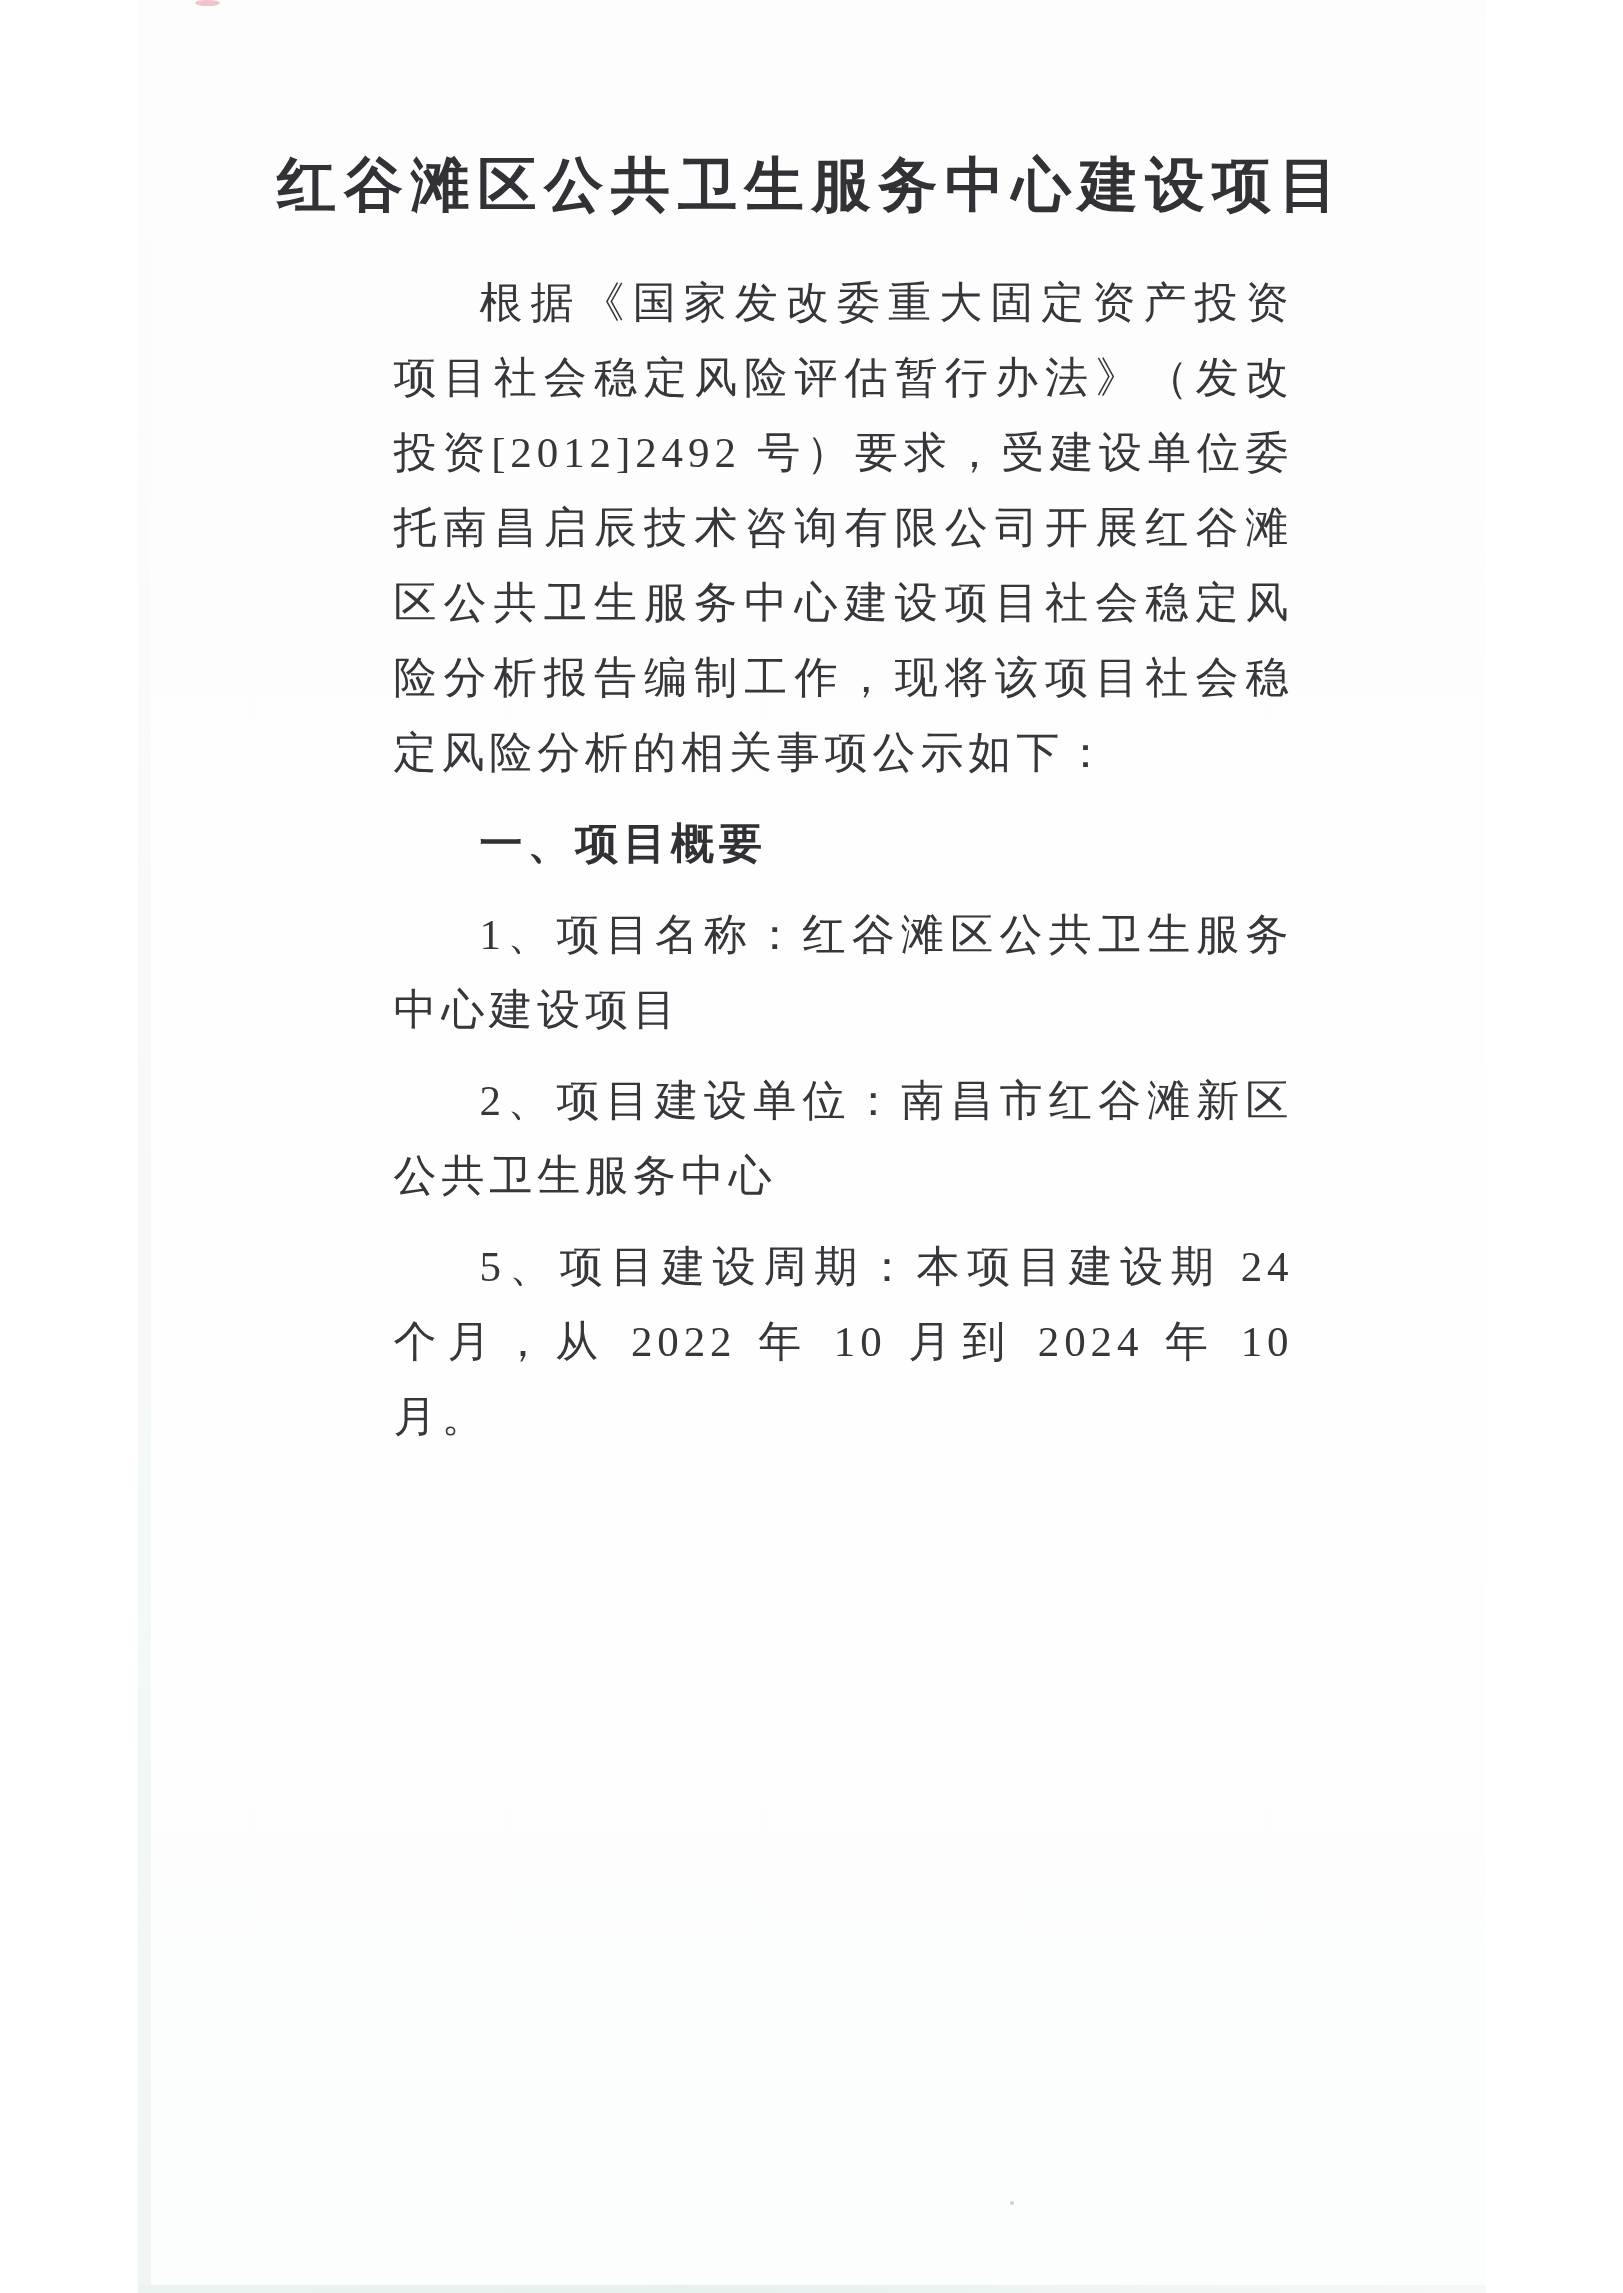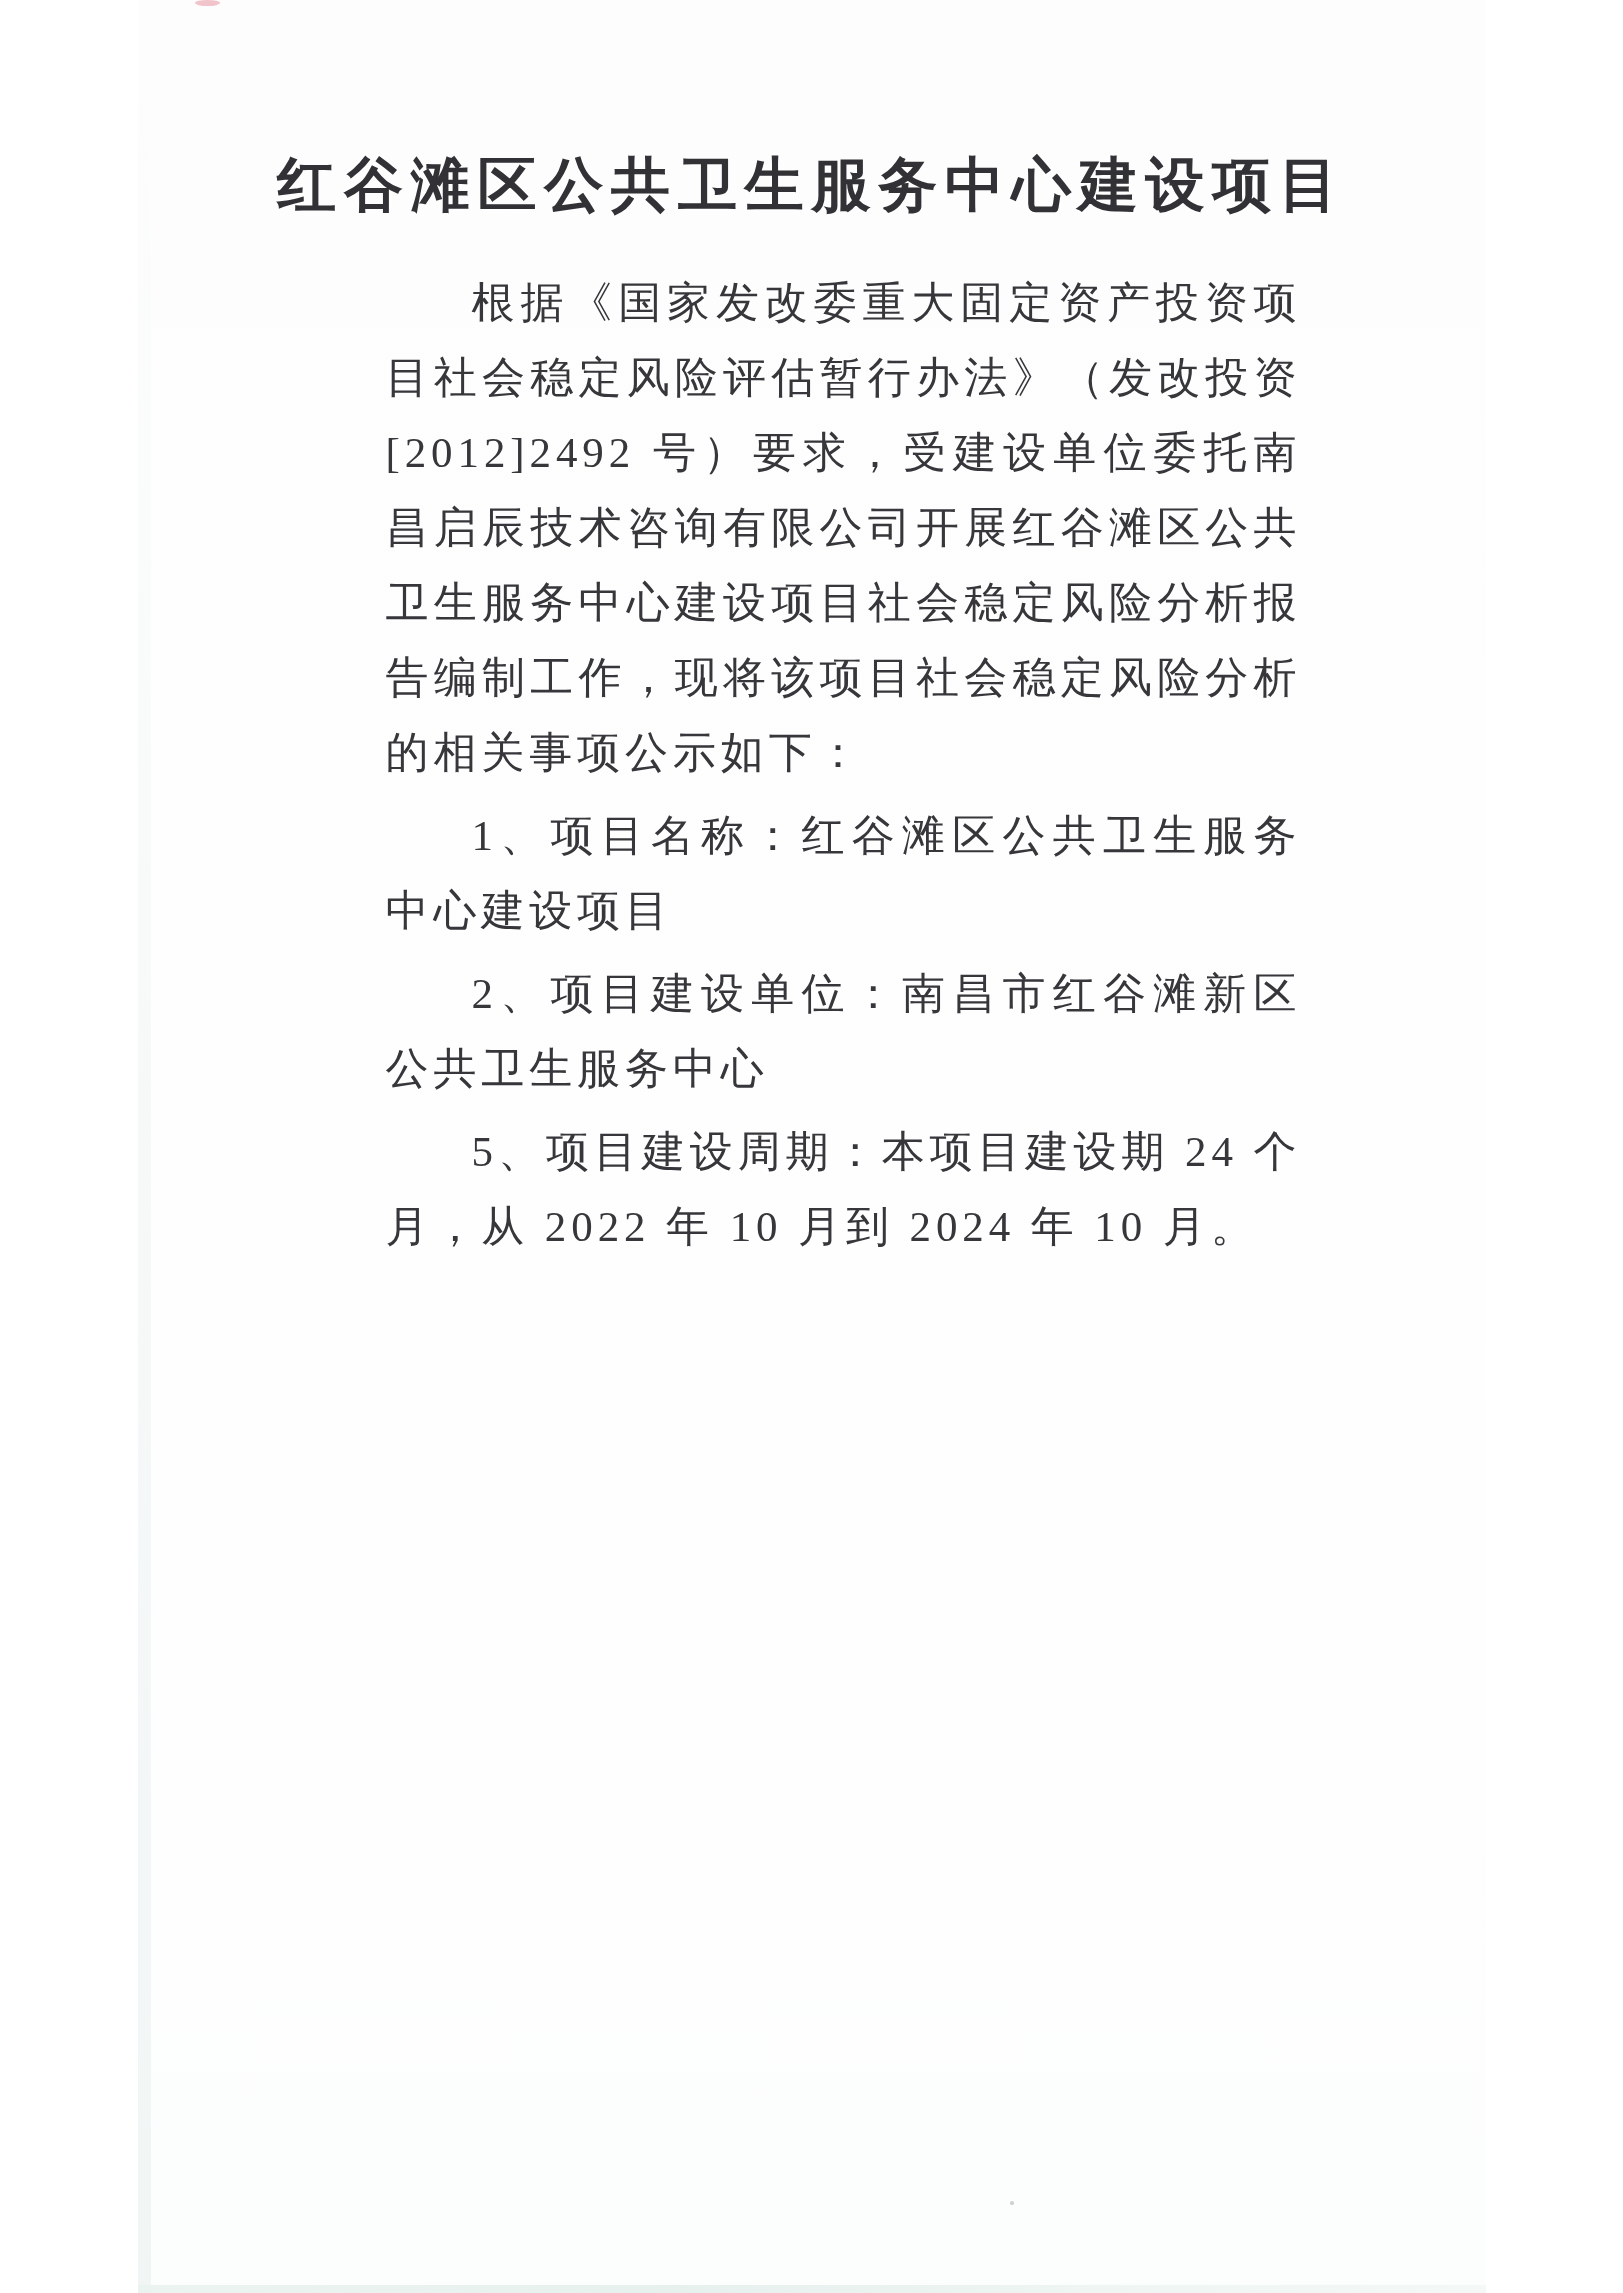--- a/index.html
+++ b/index.html
@@ -69,21 +69,21 @@
   .doc-body {
     margin: 33px 176px 0 240px;
     font-size: 43px;
     line-height: 75px;
     letter-spacing: 4.9px;
     text-align: justify;
     text-justify: inter-ideograph;
     color: #36363b;
   }
   .doc-body p {
-    margin: 8px;
+    margin: 16px;
     text-indent: 2em;
   }
   .doc-body p.heading {
     font-weight: bold;
     color: #303035;
   }
 </style>
 </head>
 <body>
 
@@ -91,20 +91,21 @@
 
   <span class="scan-mark-red"></span>
   <span class="scan-edge-left"></span>
 
   <div class="doc-title">
     <div>红谷滩区公共卫生服务中心建设项目</div>
   </div>
 
   <div class="doc-body">
     <p>根据《国家发改委重大固定资产投资项目社会稳定风险评估暂行办法》（发改投资[2012]2492 号）要求，受建设单位委托南昌启辰技术咨询有限公司开展红谷滩区公共卫生服务中心建设项目社会稳定风险分析报告编制工作，现将该项目社会稳定风险分析的相关事项公示如下：</p>
+    <p class="heading">一、项目概要</p>
     <p>1、项目名称：红谷滩区公共卫生服务中心建设项目</p>
     <p>2、项目建设单位：南昌市红谷滩新区公共卫生服务中心</p>
     <p>5、项目建设周期：本项目建设期 24 个月，从 2022 年 10 月到 2024 年 10 月。</p>
   </div>
 
   <span class="scan-dot"></span>
   <span class="scan-edge-bottom"></span>
 
 </div>
 

